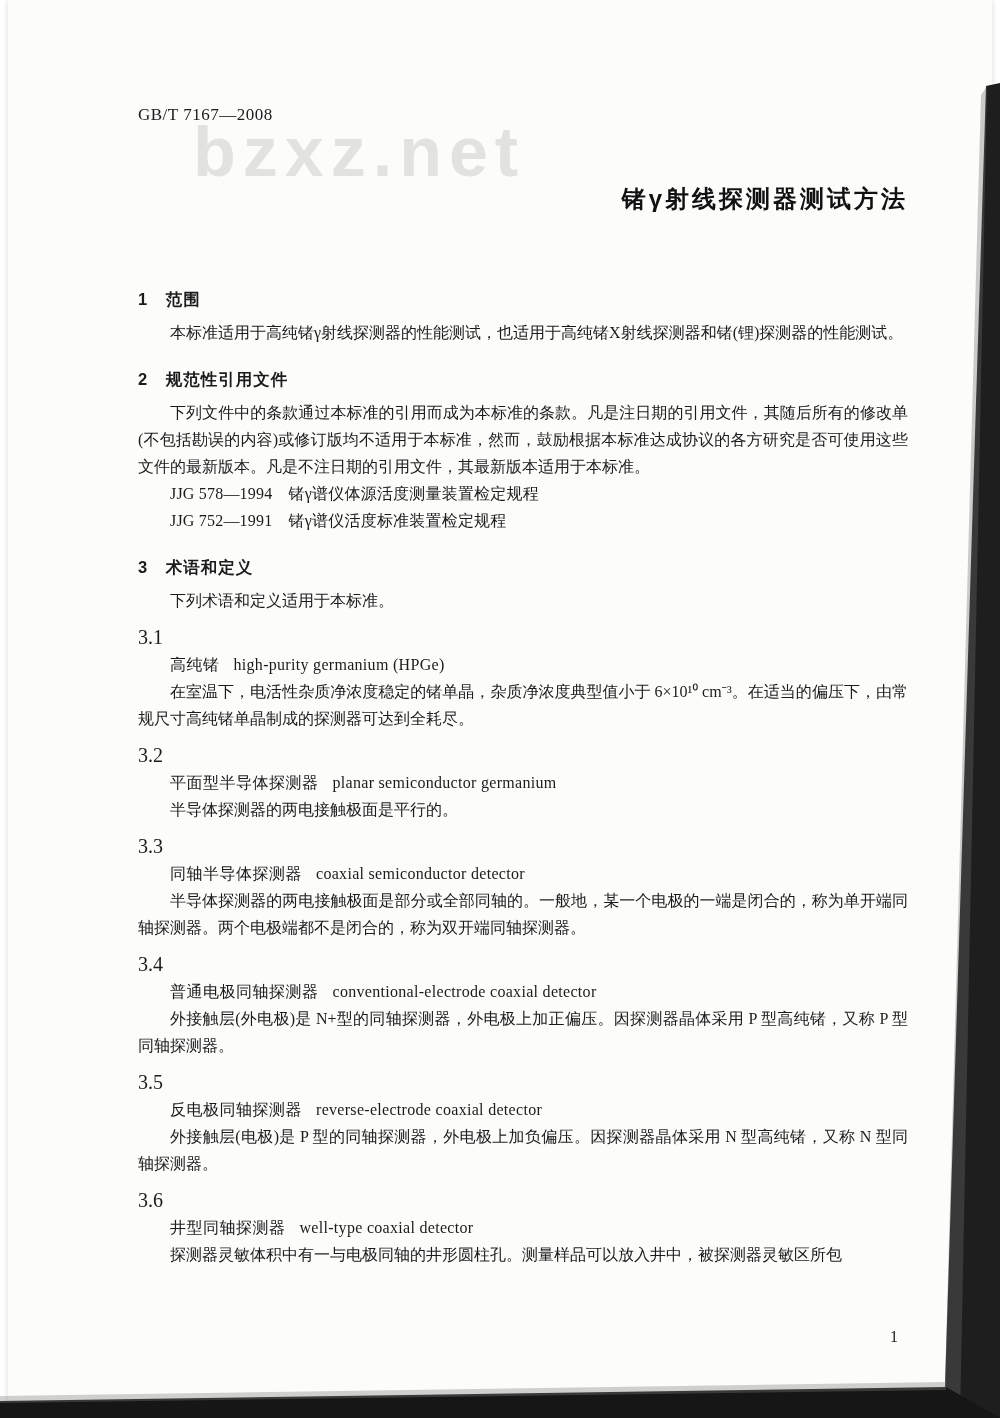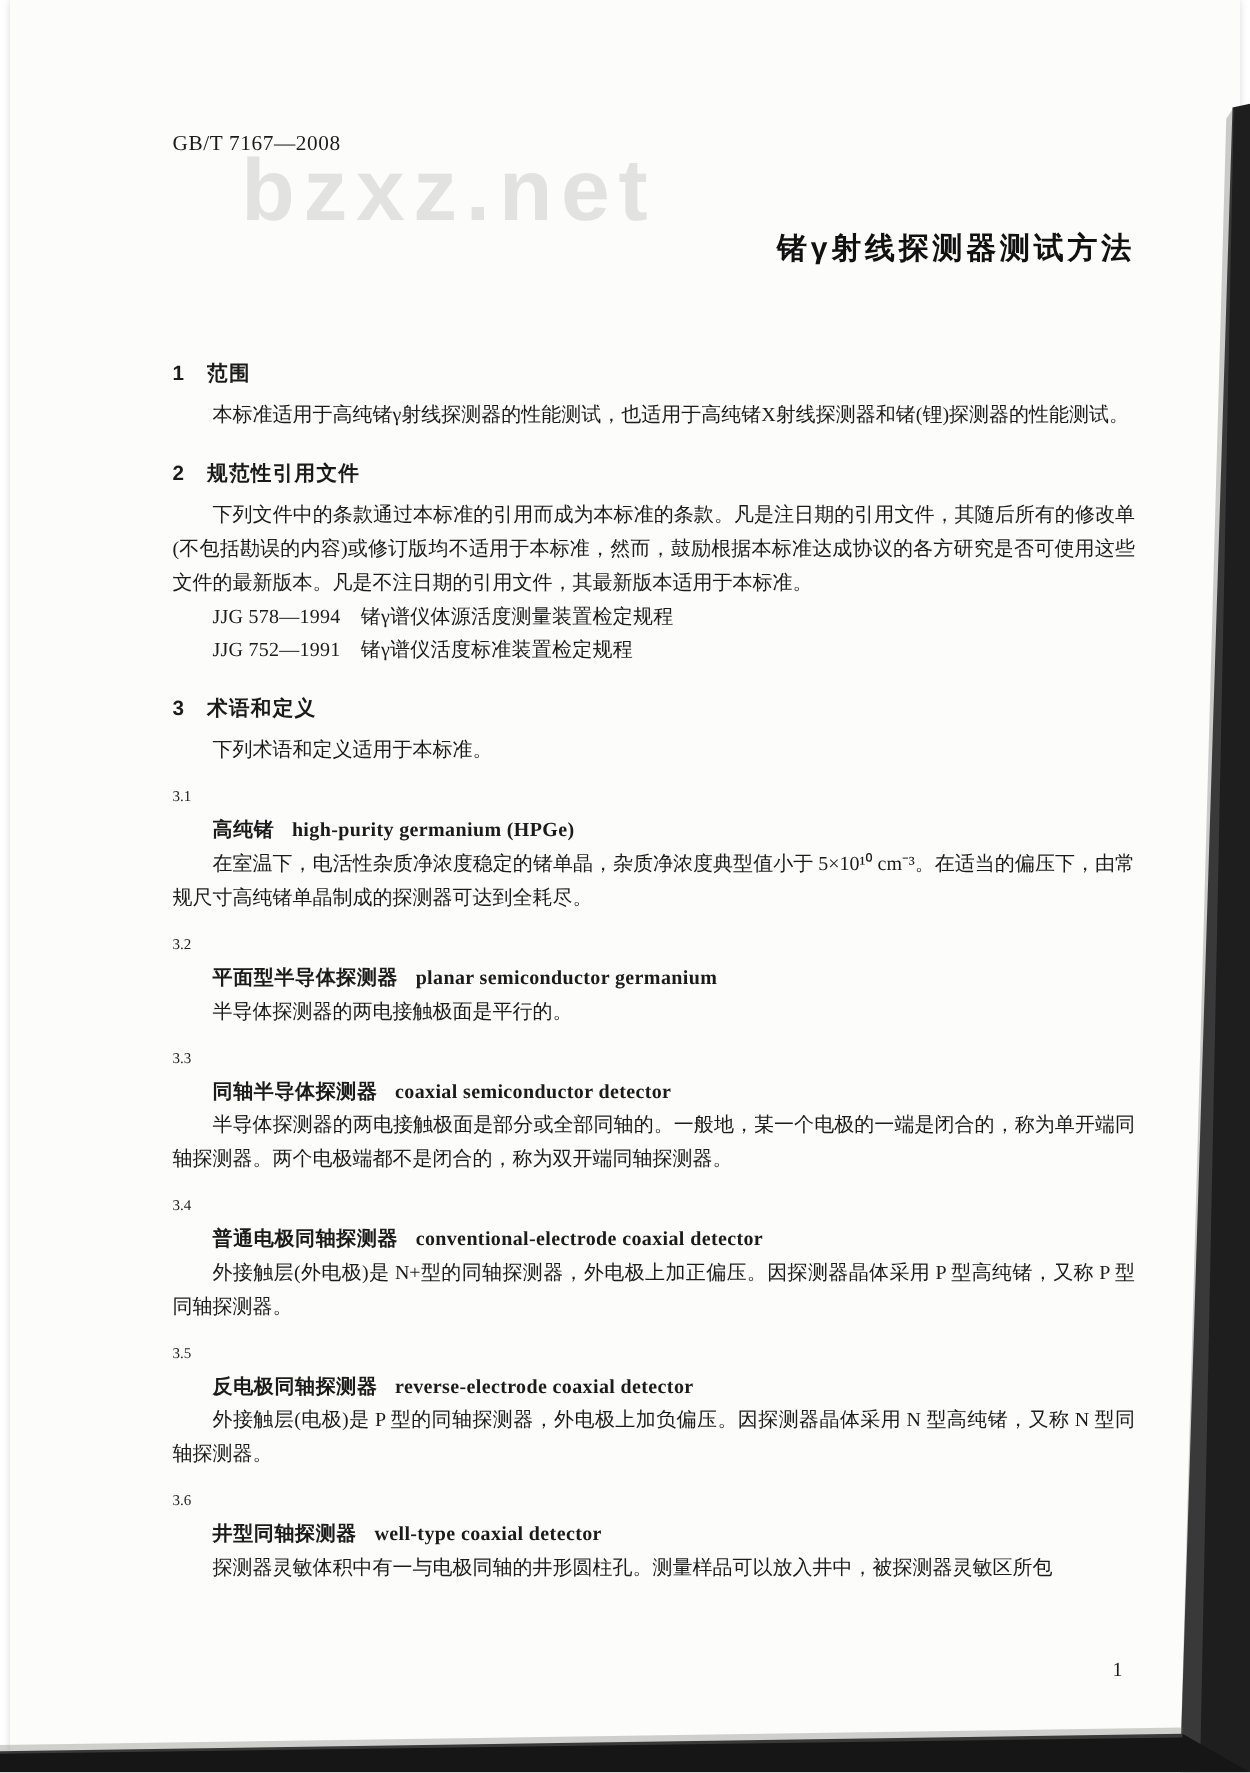--- a/index.html
+++ b/index.html
@@ -65,25 +65,25 @@
     font-weight: 700;
     line-height: 27px;
     margin: 20px 0 6px 0;
     letter-spacing: 1px;
   }
   h2.sec.first { margin-top: 70px; }
   p { margin: 0; }
   p.indent { text-indent: 2em; }
   p.ref { text-indent: 2em; letter-spacing: 0.2px; }
   .term { margin-top: 10px; }
-  .term-num { line-height: 27px; font-size: 12px; }
+  .term-num { line-height: 27px; font-size: 20px; }
   .term-name {
     text-indent: 2em;
     line-height: 27px;
-    font-weight: 700;
+    font-weight: 400;
   }
   .term-name .zh {
     font-family: "Liberation Sans", sans-serif;
     margin-right: 14px;
     letter-spacing: 0.5px;
   }
   .term-name .en {
     font-family: "Liberation Serif", serif;
     letter-spacing: 0.3px;
   }
@@ -124,21 +124,21 @@
       <p class="ref">JJG 752—1991　锗γ谱仪活度标准装置检定规程</p>
 
       <h2 class="sec">3　术语和定义</h2>
       <p class="indent">下列术语和定义适用于本标准。</p>
 
       <div class="term">
         <div class="term-num">3.1</div>
         <div class="term-name">
           <span class="zh">高纯锗</span><span class="en">high-purity germanium (HPGe)</span>
         </div>
-        <p class="indent">在室温下，电活性杂质净浓度稳定的锗单晶，杂质净浓度典型值小于 5×10¹⁰ cm⁻³。在适当的偏压下，由常规尺寸高纯锗单晶制成的探测器可达到全耗尽。</p>
+        <p class="indent">在室温下，电活性杂质净浓度稳定的锗单晶，杂质净浓度典型值小于 6×10¹⁰ cm⁻³。在适当的偏压下，由常规尺寸高纯锗单晶制成的探测器可达到全耗尽。</p>
       </div>
 
       <div class="term">
         <div class="term-num">3.2</div>
         <div class="term-name">
           <span class="zh">平面型半导体探测器</span><span class="en">planar semiconductor germanium</span>
         </div>
         <p class="indent">半导体探测器的两电接触极面是平行的。</p>
       </div>
 

